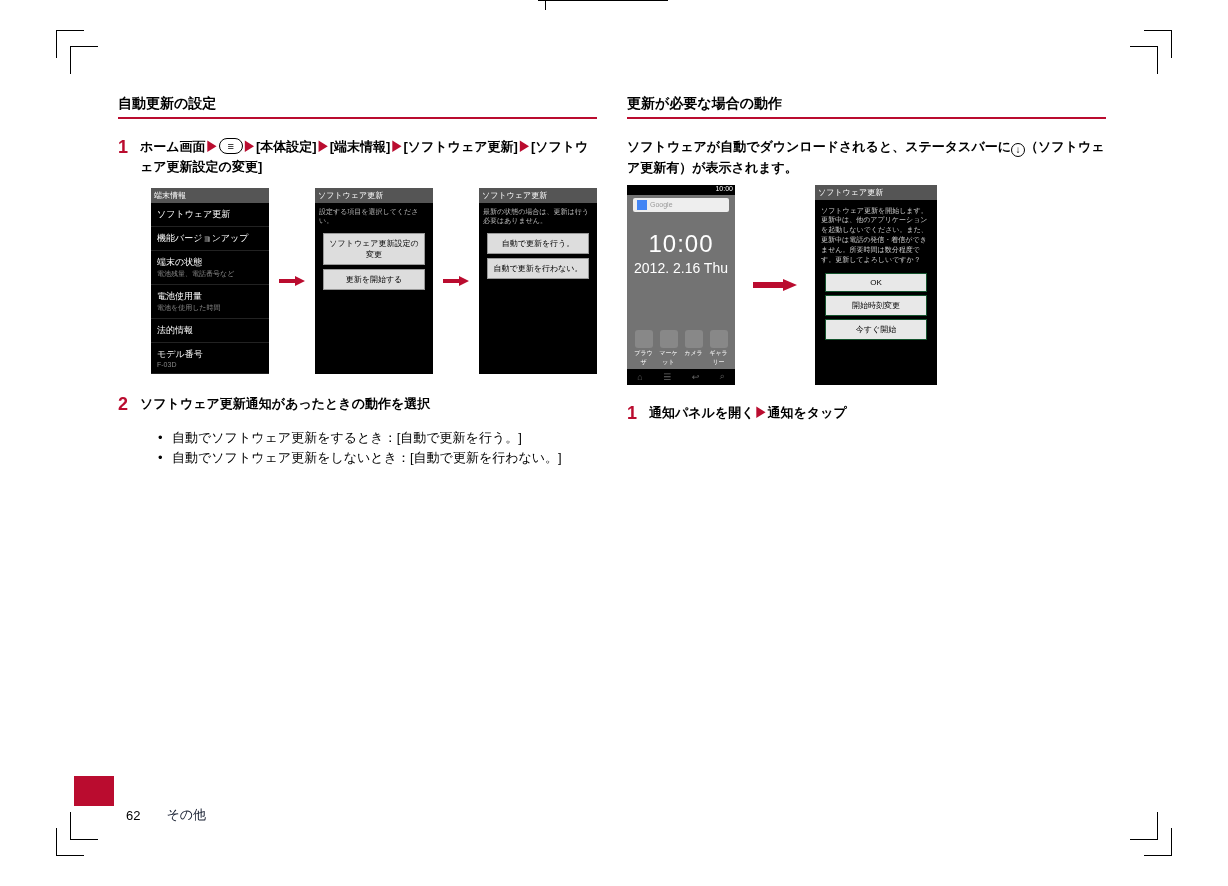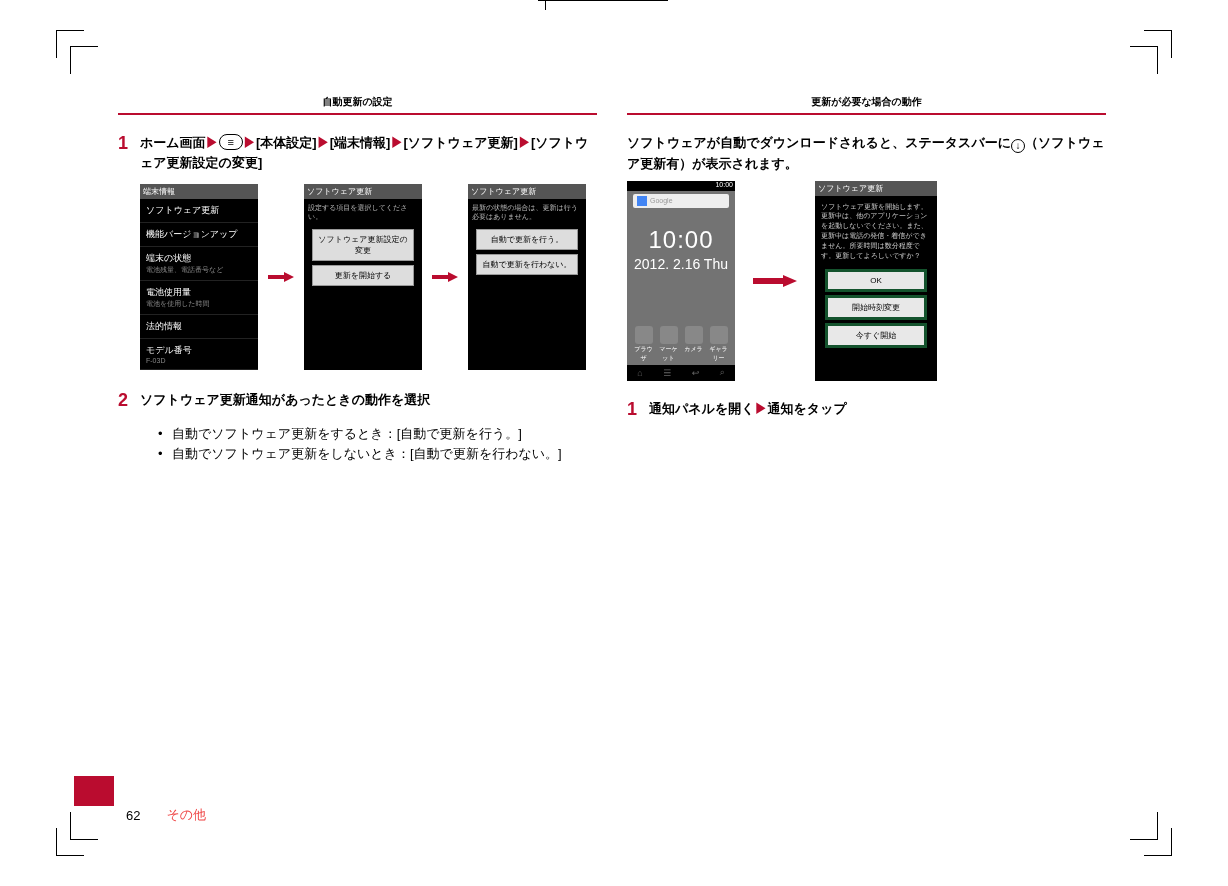--- a/index.html
+++ b/index.html
@@ -29,26 +29,25 @@
   .page {
     position: absolute;
     top: 95px; left: 118px;
     width: 988px;
     height: 730px;
     display: flex;
     gap: 30px;
   }
   .col { flex: 1; }
   .section-title {
-    font-size: 10px;
+    font-size: 14px;
     font-weight: bold;
     padding-bottom: 4px;
     border-bottom: 2px solid #ba0c2f;
     margin-bottom: 18px;
-    text-align: center;
   }
   .step { display: flex; margin-bottom: 12px; }
   .step-num {
     color: #ba0c2f;
     font-weight: bold;
     font-size: 18px;
     width: 22px;
     flex-shrink: 0;
     line-height: 1.2;
   }
@@ -72,21 +71,21 @@
     display: inline-flex;
     width: 14px; height: 14px;
     border: 1.5px solid #000;
     border-radius: 50%;
     align-items: center; justify-content: center;
     font-size: 10px; line-height: 1;
     vertical-align: -2px;
   }
 
   
-  .shots { display: flex; align-items: center; gap: 10px; margin: 8px 0 20px 22px; }
+  .shots { display: flex; align-items: center; gap: 10px; margin: 8px 0 20px 22px; justify-content: flex-end; }
   .phone {
     background: #000;
     width: 118px; height: 186px;
     color: #fff;
     font-size: 8px;
     position: relative;
     overflow: hidden;
   }
   .phone .titlebar { background: #555; font-size: 8px; padding: 2px 3px; }
   .phone .list-item { padding: 5px 6px; border-bottom: 1px solid #222; font-size: 9px; }
@@ -120,32 +119,32 @@
   .home-phone .nav span { color: #666; font-size: 9px; }
 
   .dialog-phone {
     width: 122px; height: 200px;
     background: #000;
     position: relative;
     overflow: hidden;
   }
   .dialog-phone .titlebar { background: #555; font-size: 8px; padding: 2px 3px; color: #fff; }
   .dialog-phone .msg { color: #ccc; font-size: 7px; padding: 6px; line-height: 1.4; }
-  .dialog-phone .dbtn { background: #e8e8e8; color: #000; margin: 3px 10px; padding: 4px; text-align: center; font-size: 8px; border: 3px solid #14532d; }
+  .dialog-phone .dbtn { background: #e8e8e8; color: #000; margin: 3px 10px; padding: 4px; text-align: center; font-size: 8px; border: 1px solid #14532d; }
 
   .arrow-big { width: 44px; height: 12px; }
   .arrow-big svg { width: 100%; height: 100%; }
 
   .footer {
     position: absolute;
     left: 118px; bottom: 62px;
     display: flex; align-items: center;
   }
   .footer .pagenum { font-size: 13px; color: #000; margin-left: 8px; }
-  .footer .chapter { color: #ef4444; font-size: 13px; margin-left: 26px; }
+  .footer .chapter { color: #0f172a; font-size: 13px; margin-left: 26px; }
   .red-tab {
     position: absolute;
     left: 74px; bottom: 80px;
     width: 40px; height: 30px;
     background: #ba0c2f;
   }
 </style>
 </head>
 <body>
 

